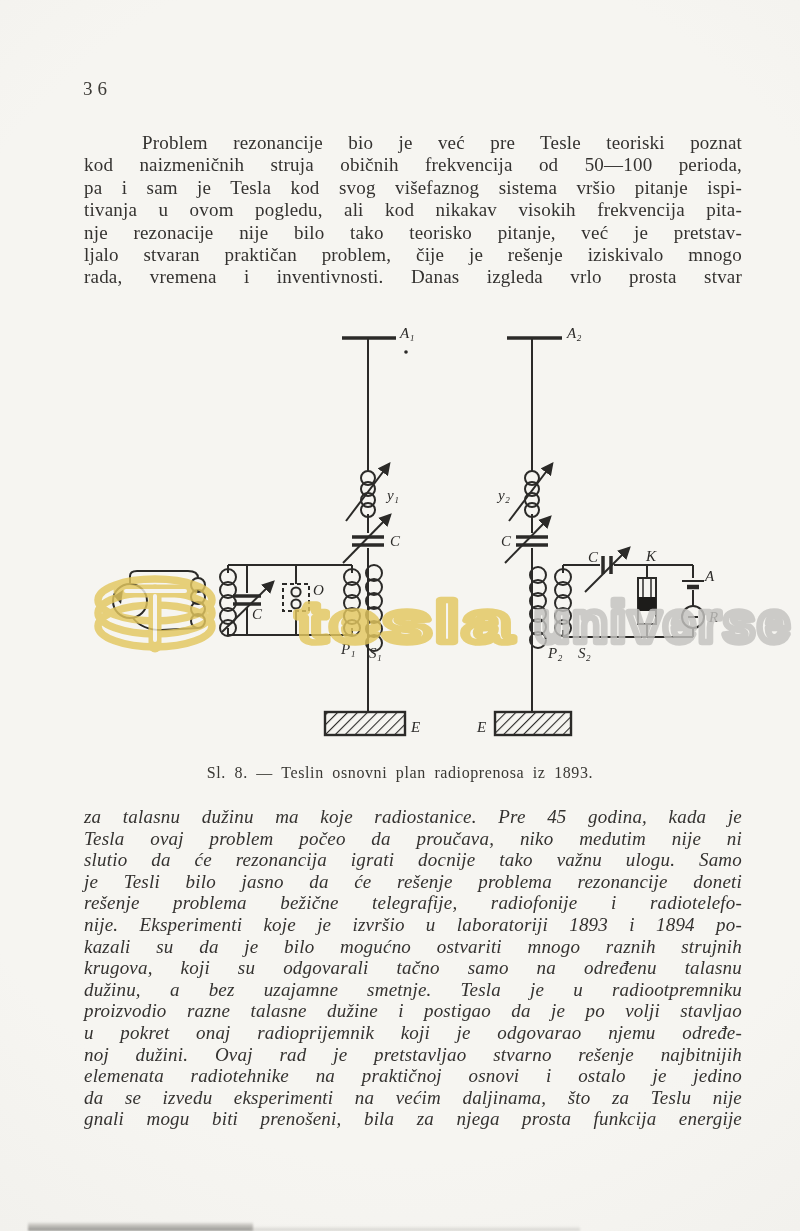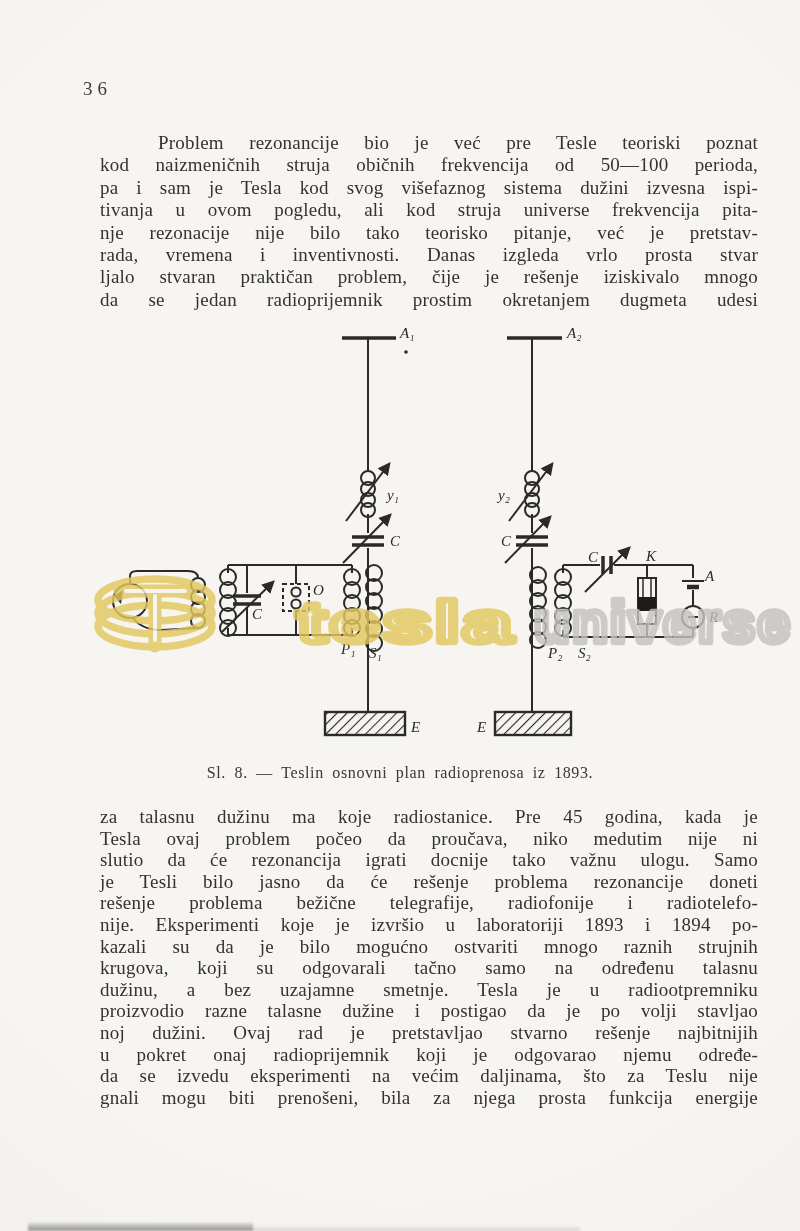--- a/index.html
+++ b/index.html
@@ -10,25 +10,25 @@
   }
   .page{
     position:absolute;inset:0;
     background:radial-gradient(ellipse 120% 90% at 50% 45%, #f6f5f1 55%, #efeeea 88%, #e9e8e3 100%);
   }
   .page-number{
     position:absolute;left:83px;top:78px;
     font-size:19px;letter-spacing:5px;color:#3d3b37;
   }
   .para{
-    position:absolute;left:100px;width:658px;color:#343230;
+    position:absolute;left:84px;width:658px;color:#343230;
     font-size:19px;letter-spacing:0.2px;
   }
   .para1{top:132px;line-height:22.4px;}
-  .para2{top:806px;line-height:21.6px;}
+  .para2{top:806px;line-height:21.6px;font-style:italic;}
   .tline{text-align:justify;text-align-last:justify;text-justify:inter-word;white-space:normal;}
   .para1 .tline:first-child{text-indent:58px;}
   .figure-svg{position:absolute;left:0;top:320px;width:800px;height:445px;}
   .caption{
     position:absolute;left:0;top:764px;width:800px;text-align:center;
     font-size:16px;color:#3a3834;letter-spacing:0.6px;word-spacing:4px;
   }
   .lbl{
     font-family:"Liberation Serif", serif;font-style:italic;
     font-size:15px;fill:#2b2a28;
@@ -49,26 +49,25 @@
 </head>
 <body>
 
 <div class="page">
 
   <div class="page-number">36</div>
 
   <div class="para para1">
       <div class="tline">Problem rezonancije bio je već pre Tesle teoriski poznat</div>
       <div class="tline">kod naizmeničnih struja običnih frekvencija od 50—100 perioda,</div>
-      <div class="tline">pa i sam je Tesla kod svog višefaznog sistema dužini izvesna ispi-</div>
-      <div class="tline">tivanja u ovom pogledu, ali kod struja universe frekvencija pita-</div>
+      <div class="tline">pa i sam je Tesla kod svog višefaznog sistema vršio pitanje ispi-</div>
+      <div class="tline">tivanja u ovom pogledu, ali kod nikakav visokih frekvencija pita-</div>
       <div class="tline">nje rezonacije nije bilo tako teorisko pitanje, već je pretstav-</div>
+      <div class="tline">ljalo stvaran praktičan problem, čije je rešenje iziskivalo mnogo</div>
       <div class="tline">rada, vremena i inventivnosti. Danas izgleda vrlo prosta stvar</div>
-      <div class="tline">ljalo stvaran praktičan problem, čije je rešenje iziskivalo mnogo</div>
-      <div class="tline">da se jedan radioprijemnik prostim okretanjem dugmeta udesi</div>
     </div>
 
   <svg class="figure-svg" viewBox="0 320 800 445" width="800" height="445" xmlns="http://www.w3.org/2000/svg">
     <defs>
       <marker id="ah" viewBox="0 0 10 10" refX="8" refY="5" markerWidth="6.5" markerHeight="6.5" orient="auto-start-reverse">
         <path d="M0,0 L10,5 L0,10 z" fill="#2b2a28"></path>
       </marker>
       <pattern id="hatch" width="7" height="7" patternTransform="rotate(45)" patternUnits="userSpaceOnUse">
         <line x1="0" y1="0" x2="0" y2="7" stroke="#2b2a28" stroke-width="2.2"></line>
       </pattern>
@@ -282,21 +281,22 @@
       <div class="tline">za talasnu dužinu ma koje radiostanice. Pre 45 godina, kada je</div>
       <div class="tline">Tesla ovaj problem počeo da proučava, niko medutim nije ni</div>
       <div class="tline">slutio da će rezonancija igrati docnije tako važnu ulogu. Samo</div>
       <div class="tline">je Tesli bilo jasno da će rešenje problema rezonancije doneti</div>
       <div class="tline">rešenje problema bežične telegrafije, radiofonije i radiotelefo-</div>
       <div class="tline">nije. Eksperimenti koje je izvršio u laboratoriji 1893 i 1894 po-</div>
       <div class="tline">kazali su da je bilo mogućno ostvariti mnogo raznih strujnih</div>
       <div class="tline">krugova, koji su odgovarali tačno samo na određenu talasnu</div>
       <div class="tline">dužinu, a bez uzajamne smetnje. Tesla je u radiootpremniku</div>
       <div class="tline">proizvodio razne talasne dužine i postigao da je po volji stavljao</div>
+      <div class="tline">u pokret onaj radioprijemnik koji je odgovarao njemu određe-</div>
       <div class="tline">noj dužini. Ovaj rad je pretstavljao stvarno rešenje najbitnijih</div>
-      <div class="tline">u pokret onaj radioprijemnik koji je odgovarao njemu određe-</div>
+      <div class="tline">elemenata radiotehnike na praktičnoj osnovi i ostalo je jedino</div>
       <div class="tline">da se izvedu eksperimenti na većim daljinama, što za Teslu nije</div>
       <div class="tline">gnali mogu biti prenošeni, bila za njega prosta funkcija energije</div>
     </div>
 
   <div class="smudge1"></div>
   <div class="smudge2"></div>
 </div>
 
 </body></html>

